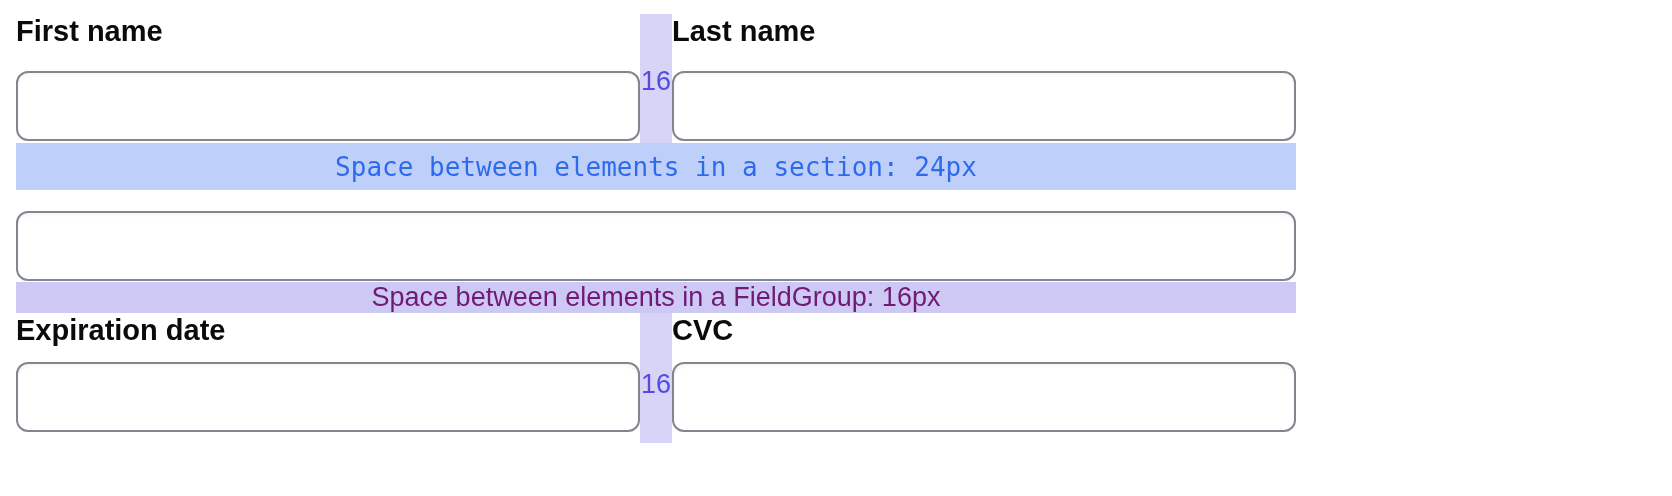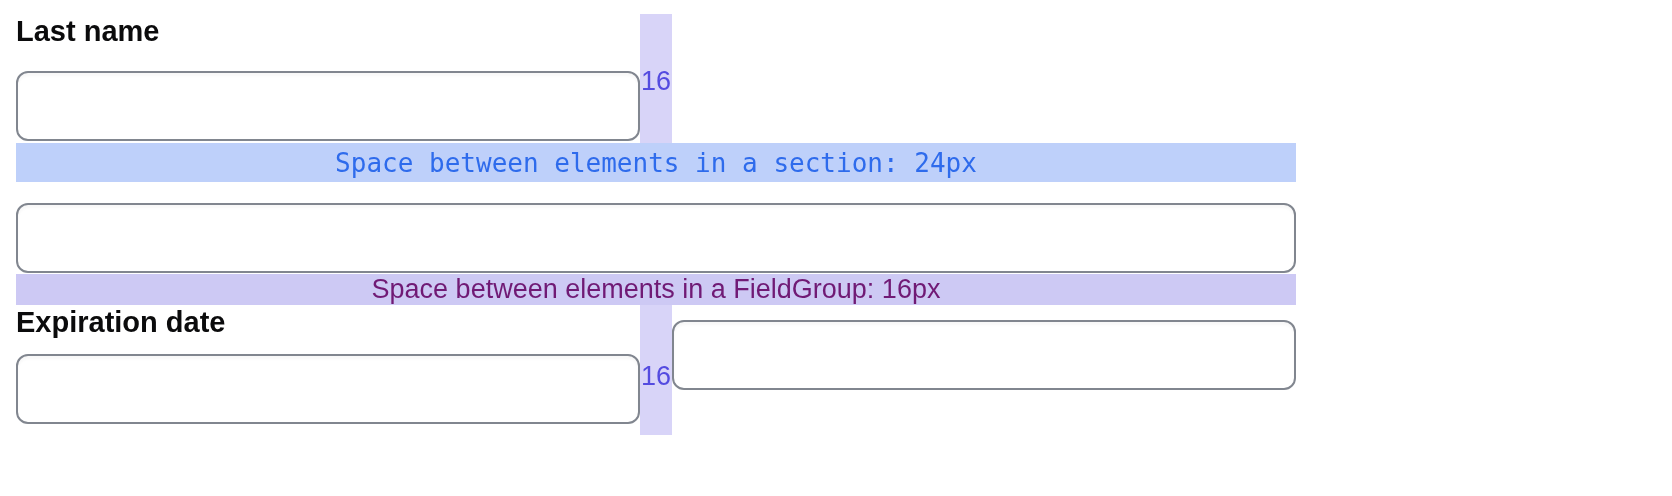--- a/index.html
+++ b/index.html
@@ -57,21 +57,21 @@
   .strip-a .gap-label { margin-top: 54px; }
   .strip-c .gap-label { margin-top: 58px; }
   .spacer-strip {
     width: 100%;
     display: flex;
     align-items: center;
     justify-content: center;
   }
   .section-spacer {
     margin-top: 2px;
-    height: 39px;
+    height: 47px;
     background: #bed0fa;
   }
   .section-spacer .spacer-text {
     font-family: "DejaVu Sans Mono", "Liberation Mono", monospace;
     font-size: 26px;
     color: #2e6bec;
   }
   .fieldgroup-spacer {
     margin-top: 1px;
     height: 31px;
@@ -90,20 +90,24 @@
 </head>
 <body>
 
 <div class="content">
 
   <section class="field-row row-a">
     <div class="gap-strip strip-a">
       <span class="gap-label">16</span>
     </div>
     <div class="col">
+      <label class="f-label">First name</label>
+      <input class="f-input" type="text" value="" style="">
+    </div>
+    <div class="col">
       <label class="f-label">Last name</label>
       <input class="f-input" type="text" value="" style="">
     </div>
   </section>
 
   <div class="spacer-strip section-spacer">
     <span class="spacer-text">Space between elements in a section: 24px</span>
   </div>
 
   <section class="single-section">
@@ -116,17 +120,18 @@
 
   <section class="field-row row-c">
     <div class="gap-strip strip-c">
       <span class="gap-label">16</span>
     </div>
     <div class="col">
       <label class="f-label">Expiration date</label>
       <input class="f-input" type="text" value="" style="">
     </div>
     <div class="col">
+      <label class="f-label">CVC</label>
       <input class="f-input" type="text" value="" style="">
     </div>
   </section>
 
 </div>
 
 </body></html>

